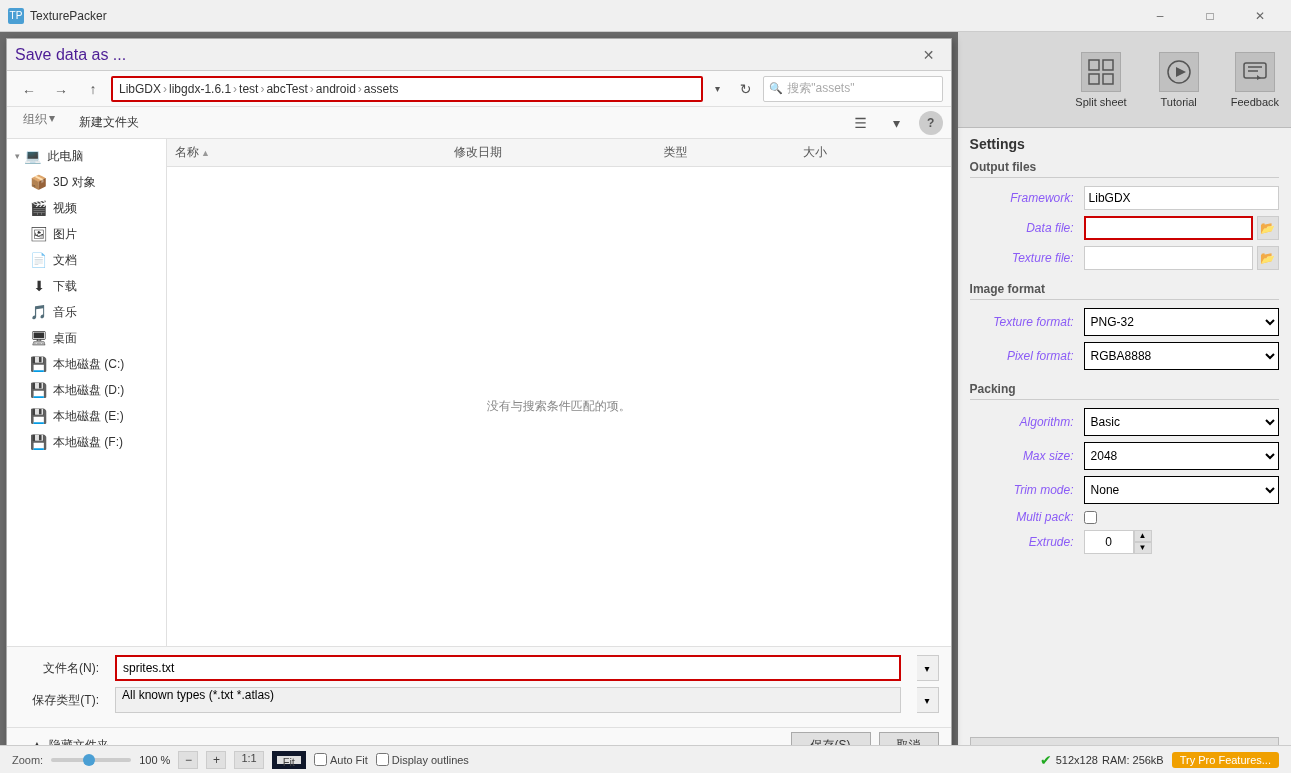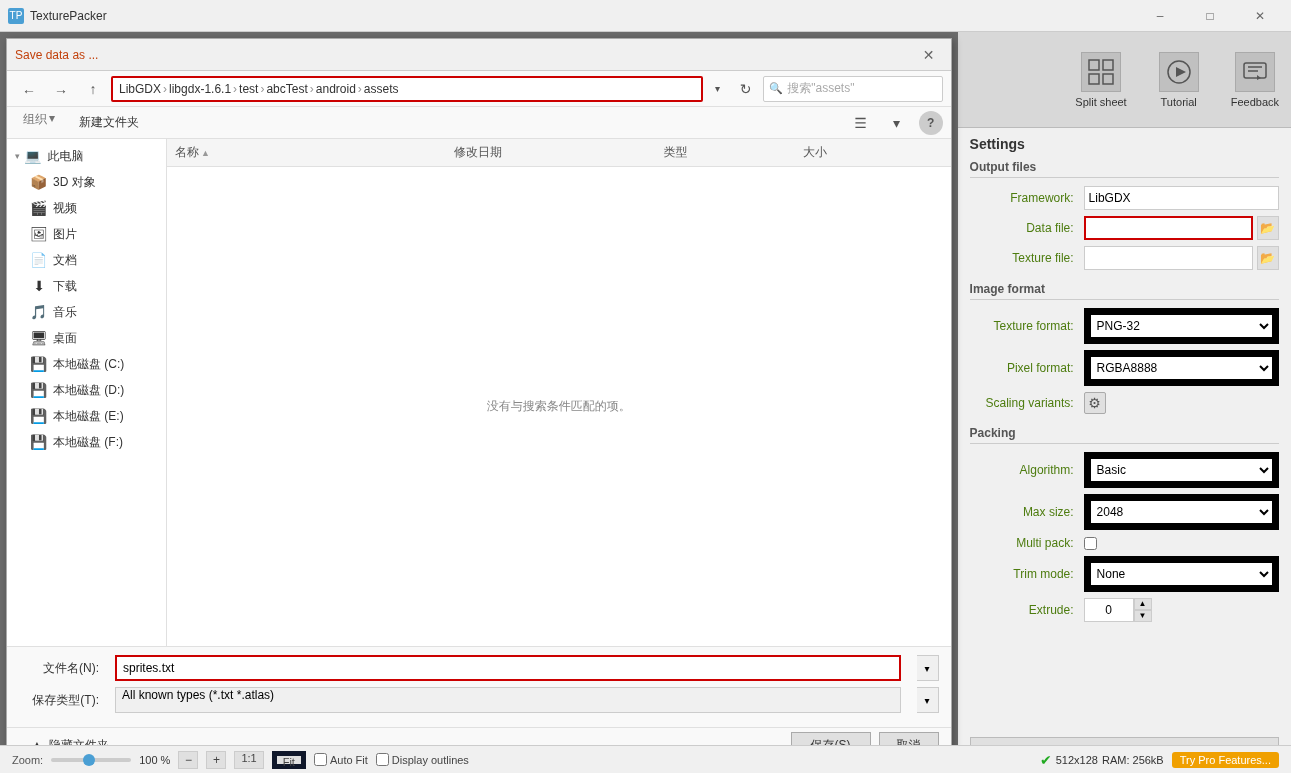--- a/index.html
+++ b/index.html
@@ -40,21 +40,21 @@
 
     
     .dialog-title-bar {
       background: #f0f0f0;
       height: 32px;
       display: flex;
       align-items: center;
       padding: 0 8px;
       border-bottom: 1px solid #ccc;
     }
-    .dialog-title { flex: 1; font-size: 12px; color: #c2410c; font-weight: 500; }
+    .dialog-title { flex: 1; font-size: 16px; color: #4c1d95; font-weight: 500; }
     .dialog-close { width: 28px; height: 24px; display: flex; align-items: center; justify-content: center; cursor: pointer; font-size: 14px; color: #666; }
 
     
     .dialog-toolbar {
       height: 36px;
       display: flex;
       align-items: center;
       padding: 0 8px;
       gap: 4px;
       border-bottom: 1px solid #e0e0e0;
@@ -241,39 +241,39 @@
     .tp-tool { display: flex; flex-direction: column; align-items: center; gap: 4px; cursor: pointer; }
     .tp-tool-icon { width: 40px; height: 40px; background: #c0c0c0; border: 1px solid #aaa; display: flex; align-items: center; justify-content: center; font-size: 20px; color: #555; }
     .tp-tool-label { font-size: 11px; color: #333; }
 
     
     .settings-panel { flex: 1; overflow-y: auto; padding: 8px 12px; }
     .settings-title { font-size: 14px; font-weight: 600; color: #333; margin-bottom: 8px; }
     .settings-section { margin-bottom: 12px; }
     .section-header { font-size: 12px; font-weight: 600; color: #555; border-bottom: 1px solid #ccc; padding-bottom: 3px; margin-bottom: 8px; }
     .setting-row { display: flex; align-items: center; margin-bottom: 6px; gap: 4px; }
-    .setting-label { width: 110px; text-align: right; font-size: 12px; color: #4d7c0f; flex-shrink: 0; padding-right: 6px; }
+    .setting-label { width: 110px; text-align: right; font-size: 12px; color: #8b5cf6; flex-shrink: 0; padding-right: 6px; font-style: italic; }
     .setting-value { flex: 1; height: 24px; border: 1px solid #ccc; background: white; padding: 0 4px; font-size: 12px; display: flex; align-items: center; }
     .setting-input {
       flex: 1; height: 24px;
       border: 2px solid #cc0000;
       padding: 0 4px;
       font-size: 12px;
       outline: none;
       background: white;
     }
     .setting-input-normal {
       flex: 1; height: 24px;
       border: 1px solid #ccc;
       padding: 0 4px;
       font-size: 12px;
       outline: none;
       background: white;
     }
-    .setting-select { flex: 1; height: 36px; border: 7px solid #000000; font-size: 12px; background: white; padding: 0 2px; }
+    .setting-select { flex: 1; height: 28px; border: 1px solid #000000; font-size: 12px; background: white; padding: 0 2px; }
     .setting-folder-btn { width: 22px; height: 24px; background: #e0e0e0; border: 1px solid #ccc; display: flex; align-items: center; justify-content: center; cursor: pointer; font-size: 12px; }
     .setting-checkbox { margin: 0; }
     .setting-spinner { display: flex; align-items: center; }
     .spinner-input { width: 50px; height: 24px; border: 1px solid #ccc; padding: 0 4px; font-size: 12px; text-align: center; }
     .spinner-btns { display: flex; flex-direction: column; }
     .spinner-btn { width: 18px; height: 12px; background: #e0e0e0; border: 1px solid #ccc; display: flex; align-items: center; justify-content: center; cursor: pointer; font-size: 8px; line-height: 1; }
     .gear-btn { width: 22px; height: 22px; background: #e0e0e0; border: 1px solid #aaa; border-radius: 2px; display: flex; align-items: center; justify-content: center; cursor: pointer; font-size: 14px; color: #555; }
 
     
     .advanced-btn {
@@ -558,53 +558,49 @@
             </select>
           </div>
 
           <div class="setting-row">
             <span class="setting-label">Pixel format:</span>
             <select class="setting-select">
               <option>RGBA8888</option>
             </select>
           </div>
 
-          <div class="setting-row">
-            <span class="setting-label">Scaling variants:</span>
-            <div class="gear-btn">⚙</div>
-          </div>
         </div>
 
         <div class="settings-section">
           <div class="section-header">Packing</div>
 
           <div class="setting-row">
             <span class="setting-label">Algorithm:</span>
             <select class="setting-select">
               <option>Basic</option>
             </select>
           </div>
 
           <div class="setting-row">
             <span class="setting-label">Max size:</span>
             <select class="setting-select">
               <option>2048</option>
             </select>
           </div>
 
           <div class="setting-row">
-            <span class="setting-label">Multi pack:</span>
-            <input type="checkbox" class="setting-checkbox" style="">
-          </div>
-
-          <div class="setting-row">
             <span class="setting-label">Trim mode:</span>
             <select class="setting-select">
               <option>None</option>
             </select>
+          </div>
+
+          <div class="setting-row">
+            <span class="setting-label">Multi pack:</span>
+            <input type="checkbox" class="setting-checkbox" style="">
           </div>
 
           <div class="setting-row">
             <span class="setting-label">Extrude:</span>
             <div class="setting-spinner">
               <input class="spinner-input" type="text" value="0" style="">
               <div class="spinner-btns">
                 <div class="spinner-btn">▲</div>
                 <div class="spinner-btn">▼</div>
               </div>

